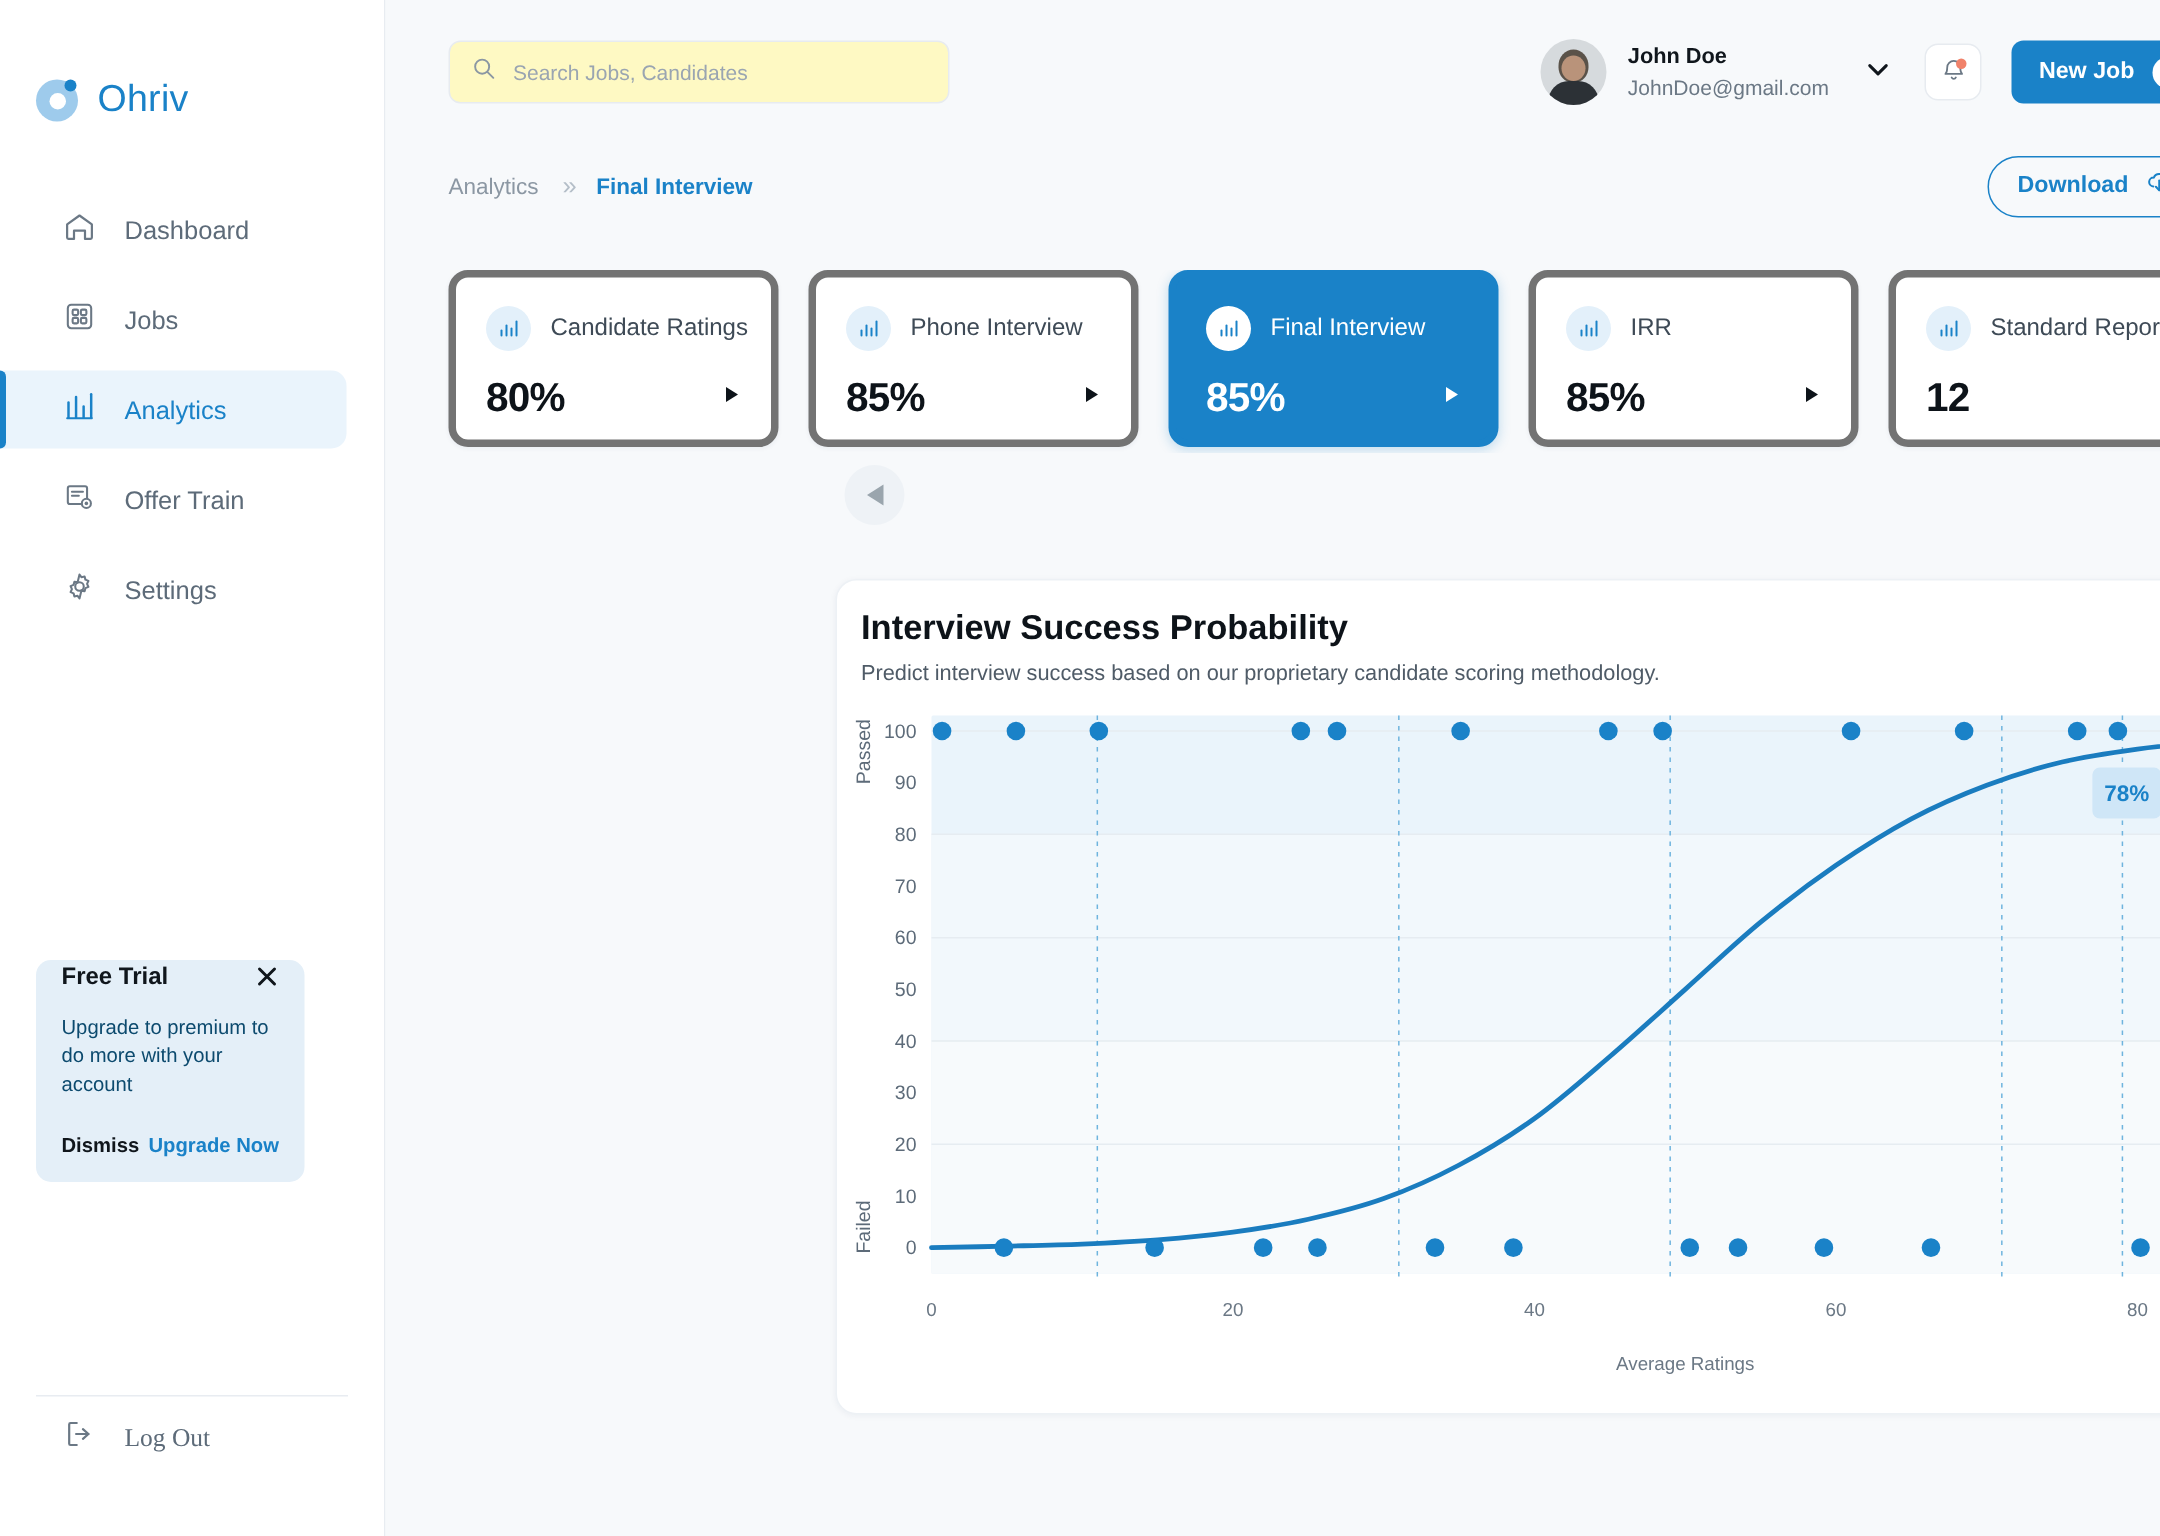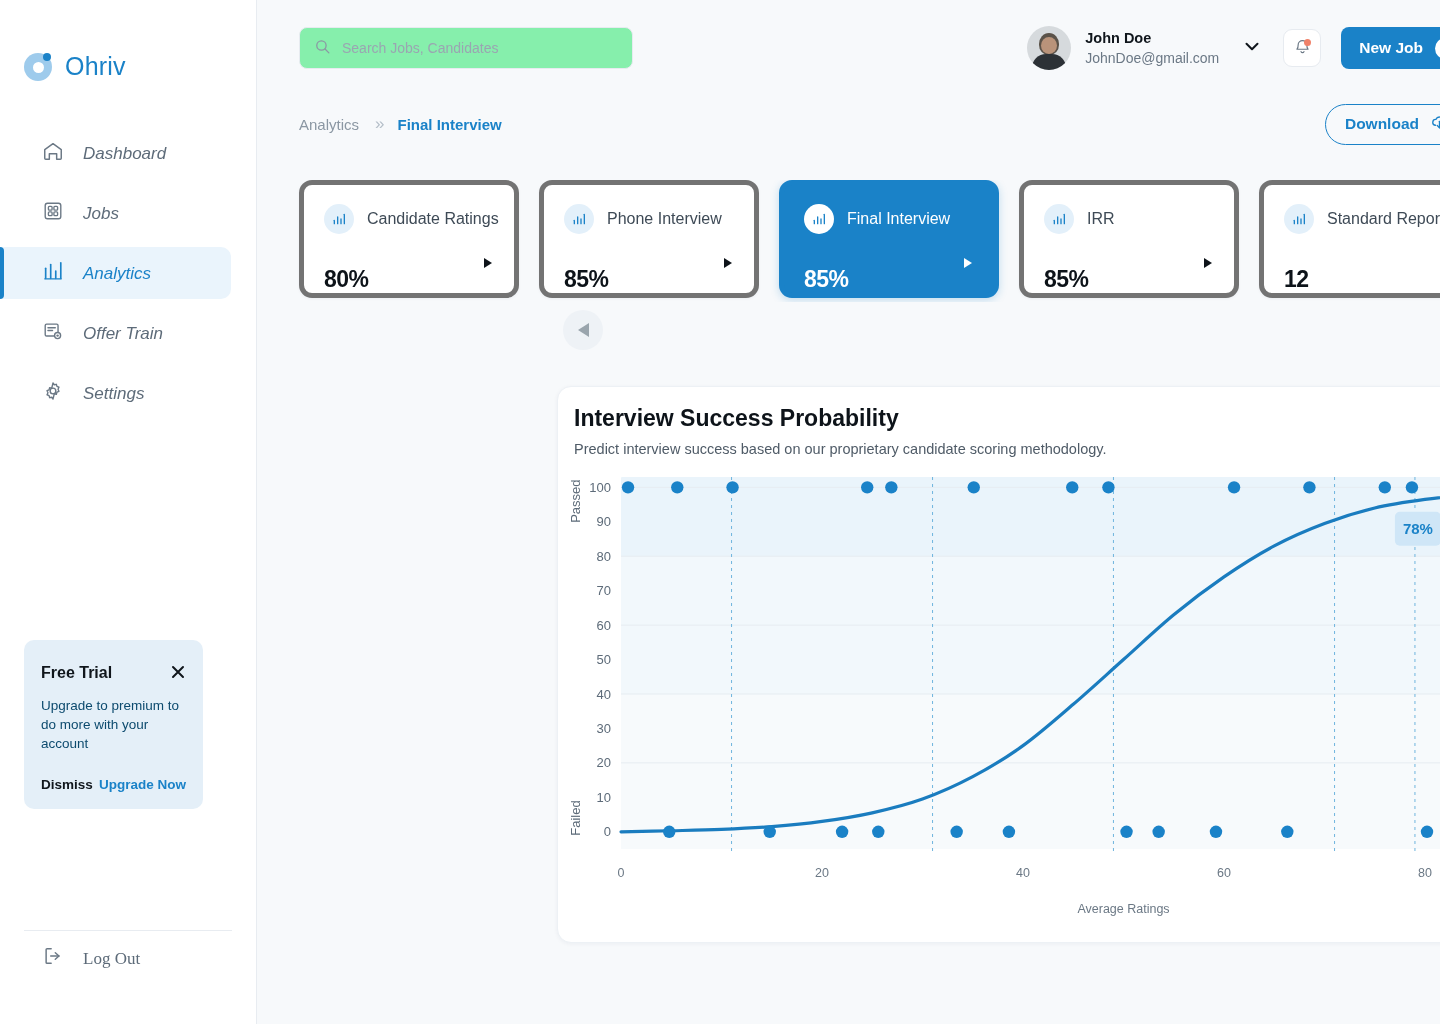--- a/index.html
+++ b/index.html
@@ -27,42 +27,42 @@
   .brand-mark .hole {
     position: absolute; left: 9px; top: 9px; width: 11px; height: 11px;
     border-radius: 50%; background: #fff;
   }
   .brand-mark .dot {
     position: absolute; right: 1px; top: 0px; width: 8px; height: 8px;
     border-radius: 50%; background: #1a82c8;
   }
   .brand-name { font-size: 25px; color: #1a82c8; letter-spacing: .2px; }
 
-  .nav { margin-top: 46px; display: flex; flex-direction: column; gap: 8px; padding-right: 25px; font-style: italic; }
+  .nav { margin-top: 46px; display: flex; flex-direction: column; gap: 8px; padding-right: 25px; }
   .nav-item {
     display: flex; align-items: center; gap: 19px;
     height: 52px; padding-left: 42px;
     border-radius: 0 10px 10px 0;
     color: #5d6b79; font-size: 17px; cursor: pointer;
     position: relative;
   }
   .nav-item svg { flex: none; }
   .nav-item.active {
     background: #eaf4fc; color: #1a82c8; font-weight: 500;
   }
   .nav-item.active::before {
     content: ""; position: absolute; left: 0; top: 0; bottom: 0;
     width: 4px; background: #1a82c8; border-radius: 0 4px 4px 0;
   }
   .nav-label { line-height: 1; }
 
   
   .trial {
     position: absolute; left: 24px; top: 640px; width: 179px;
-    background: #e4eff8; border-radius: 10px; padding: 24px 17px 17px 17px;
+    background: #e4eff8; border-radius: 10px; padding: 3px 17px 17px 17px;
   }
   .trial-head { display: flex; align-items: flex-start; justify-content: space-between; }
   .trial-title { font-size: 16px; font-weight: bold; color: #10161c; }
   .trial-close { width: 16px; height: 16px; cursor: pointer; }
   .trial-body { margin-top: 14px; font-size: 13.5px; line-height: 19px; color: #0c4a6e; }
   .trial-actions { margin-top: 24px; display: flex; align-items: center; justify-content: space-between; }
   .trial-dismiss { font-size: 13.5px; font-weight: bold; color: #10161c; cursor: pointer; }
   .trial-upgrade { font-size: 13.5px; font-weight: bold; color: #1a82c8; cursor: pointer; }
 
   .sidebar-sep { position: absolute; left: 24px; right: 24px; top: 930px; height: 1px; background: #e8ecf1; }
@@ -73,21 +73,21 @@
   }
 
   
   .main { flex: 1; height: 1024px; position: relative; background: #f7f9fb; }
 
   .topbar {
     height: 96px; display: flex; align-items: center;
     padding: 0 40px 0 42px; gap: 20px;
   }
   .search {
-    width: 334px; height: 42px; background: #86efac;
+    width: 334px; height: 42px; background: #fef9c3;
     border: 1px solid #e7ebf0; border-radius: 8px;
     display: flex; align-items: center; gap: 11px; padding: 16px 14px;
   }
   .search input {
     border: 0; outline: 0; font-size: 14px; color: #3b4650;
     font-family: "Liberation Sans", sans-serif; background: transparent; width: 100%;
   }
   .search input::placeholder { color: #9aa5b1; }
 
   .topbar-right { margin-left: auto; display: flex; align-items: center; gap: 20px; }
@@ -146,21 +146,21 @@
   .card.wide { width: 250px; }
   .card.active { background: #1a82c8; border-color: #1a82c8; box-shadow: 0 2px 8px rgba(26,130,200,.25); }
   .card-head { display: flex; align-items: center; gap: 13px; }
   .card-ico {
     width: 30px; height: 30px; border-radius: 50%; background: #e3f0fa;
     display: flex; align-items: center; justify-content: center; flex: none;
   }
   .card.active .card-ico { background: #ffffff; }
   .card-title { font-size: 16px; color: #3e4a56; white-space: nowrap; }
   .card.active .card-title { color: #ffffff; }
-  .card-val { margin-top: 32px; font-size: 23px; font-weight: bold; color: #0d1319; letter-spacing: -.5px; }
+  .card-val { margin-top: 16px; font-size: 27px; font-weight: bold; color: #0d1319; letter-spacing: -.5px; }
   .card.active .card-val { color: #ffffff; }
   .card-caret {
     position: absolute; right: 22px; bottom: 25px;
     width: 0; height: 0; border-left: 8px solid #0d1319;
     border-top: 5.5px solid transparent; border-bottom: 5.5px solid transparent;
   }
   .card.active .card-caret { border-left-color: #ffffff; }
 
   .arrow-btn {
     position: absolute; width: 40px; height: 40px; border-radius: 50%;

